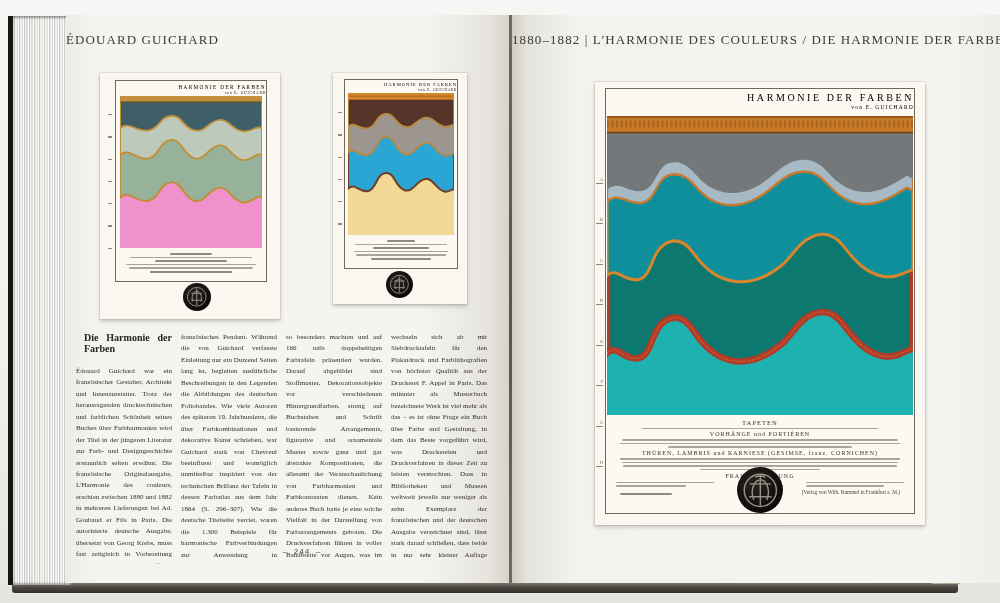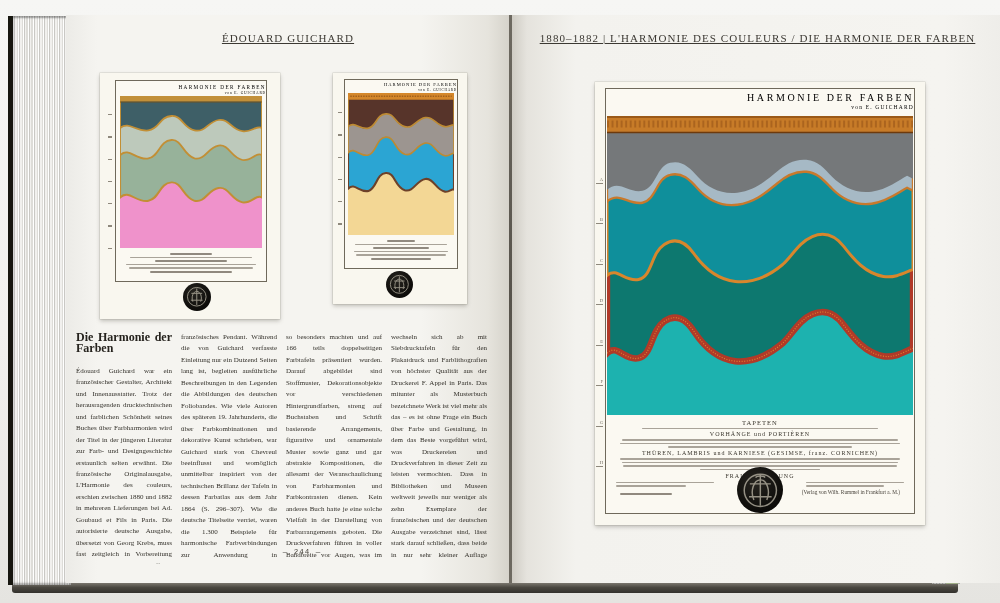--- a/index.html
+++ b/index.html
@@ -22,27 +22,27 @@
   .fe-strip.g{top:192px;height:376px;}
   .page{position:absolute;top:15px;height:568px;}
   .page-left{left:66px;width:444px;
       background:linear-gradient(90deg,#ecebe7 0%,#f5f4f0 7%,#f5f4f0 80%,#e6e4dd 95%,#d5d2ca 100%);}
   .page-right{left:512px;width:491px;
       background:linear-gradient(90deg,#cfccc4 0%,#e5e3dd 3%,#f3f2ee 13%,#f5f4f0 88%,#eeede9 100%);}
   .gutter{position:absolute;left:509px;top:15px;width:3px;height:568px;
       background:linear-gradient(180deg,#6e6a61,#57534b 50%,#6e6a61);}
 
   
-  .running-head{position:absolute;top:17px;left:0;right:0;text-align:center;
-      font-size:11px;letter-spacing:1.1px;color:#3c3933;white-space:nowrap;text-decoration:underline;}
+  .running-head{position:absolute;top:17px;left:0;right:0;
+      font-size:13px;letter-spacing:1.1px;color:#3c3933;white-space:nowrap;}
   .folio{position:absolute;top:533px;left:0;right:0;text-align:center;
       font-size:7.5px;letter-spacing:1px;color:#4a463f;}
   .page-left .folio{transform:translateX(14px);font-family:Liberation Mono, monospace;}
   .article{position:absolute;top:317px;left:10px;width:424px;}
-  .article h3{margin:0 0 11px 0;font-size:12px;font-weight:bold;color:#26231e;}
+  .article h3{margin:0 0 11px 8px;font-size:10px;font-weight:bold;color:#26231e;}
   .col{position:absolute;top:0;width:96px;font-size:7px;line-height:11.45px;
       text-align:justify;color:#33302a;height:232px;overflow:hidden;}
   .col.c1{left:0;} .col.c2{left:105px;} .col.c3{left:210px;} .col.c4{left:315px;}
   .col p{margin:0 0 11px 0;}
 
   
   .sheet{position:absolute;background:#f9f7ef;
       box-shadow:0 2px 4px rgba(70,65,55,.30), 0 0 0 .5px rgba(125,118,100,.25);}
   .frame{position:absolute;border:.9px solid #6f695b;background:#fbf9f2;}
   .plate-title{position:absolute;left:0;right:0;text-align:right;color:#000000;white-space:nowrap;}

